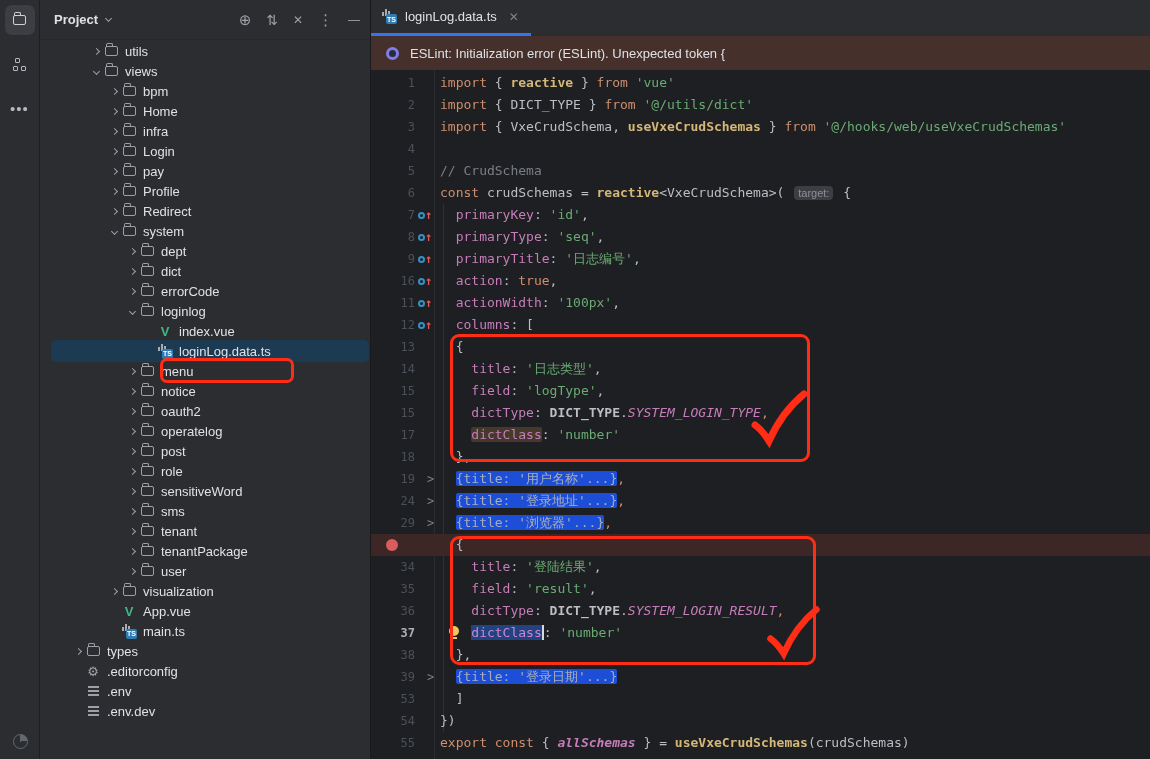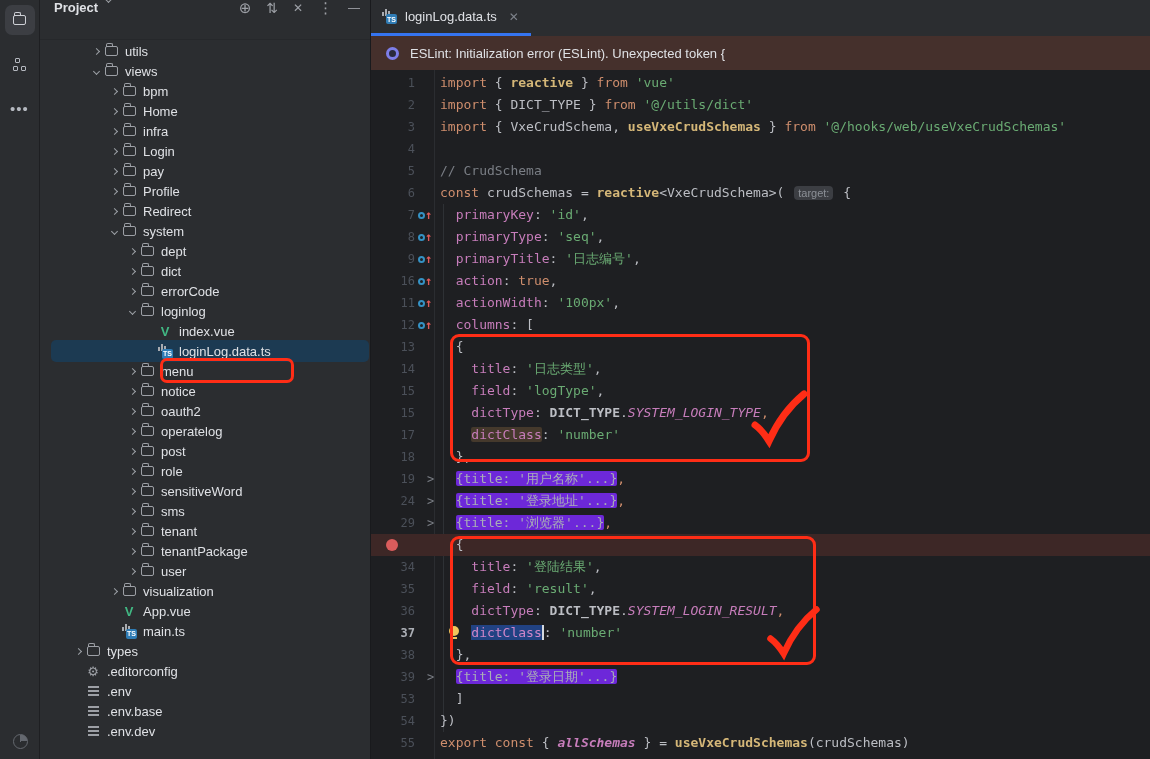--- a/index.html
+++ b/index.html
@@ -23,21 +23,21 @@
   .ico-structure i:nth-child(2){ left:0px; top:8px; }
   .ico-structure i:nth-child(3){ left:8px; top:8px; }
   .rail-more{ color:#B4B8BF; font-size:15px; letter-spacing:1px; margin-top:16px; }
   .rail-bottom{ position:absolute; left:0; bottom:10px; width:40px; display:flex; justify-content:center; }
   .ico-pie{ width:15px; height:15px; border-radius:50%; border:1.6px solid #6F737A;
             background:conic-gradient(#6F737A 0 90deg, transparent 90deg 360deg); opacity:.85; }
 
   
   .panel{ position:absolute; left:40px; top:0; width:331px; height:759px; background:#2B2D30;
           border-right:1px solid #191A1D; }
-  .panel-header{ height:40px; display:flex; align-items:flex-start; padding:0 10px 0 14px;
+  .panel-header{ height:40px; display:flex; align-items:center; padding:0 10px 0 14px;
                  border-bottom:1px solid #26282B; }
   .panel-title{ font-size:13px; font-weight:700; color:#DFE1E5; }
   .chev{ display:inline-block; width:5px; height:5px; border-right:1.6px solid #9DA0A6;
          border-bottom:1.6px solid #9DA0A6; }
   .chev.right{ transform:rotate(-45deg); }
   .chev.down{ transform:rotate(45deg); }
   .panel-title-chev{ margin-left:8px; margin-top:-3px; }
   .ph-icons{ margin-left:auto; display:flex; align-items:center; gap:15px; color:#9DA0A6; font-size:14px; }
   .ph-icons span{ cursor:pointer; line-height:1; }
 
@@ -86,21 +86,21 @@
   .bulb:after{ content:''; position:absolute; left:2px; top:11px; width:6px; height:2px; background:#F2C55C; }
 
   
   .s-kw{ color:#CF8E6D; } .s-st{ color:#6AAB73; } .s-cm{ color:#7A7E85; }
   .s-pr{ color:#C77DBB; } .s-fn{ color:#D5B778; font-weight:600;text-align:center; }
   .s-id{ color:#BCBEC4; } .s-idb{ color:#BCBEC4; font-weight:700; }
   .s-en{ color:#C77DBB; font-style:italic; } .s-enb{ color:#C77DBB; font-style:italic; font-weight:700; }
   .s-pu{ color:#BCBEC4; } .s-cw{ color:#CF8E6D; }
   .s-hint{ background:#3C3E43; color:#8C9097; font-size:11px; border-radius:4px; padding:1px 4px; margin:0 2px;
            font-family:"Liberation Sans",sans-serif; }
-  .s-fold{ background:#6d28d9; color:#A9AEB6; border-radius:2px; }
+  .s-fold{ background:#1d4ed8; color:#A9AEB6; border-radius:2px; }
   .s-prh{ color:#C77DBB; background:#45392C; border-radius:2px; }
   .s-prs{ color:#CF86C8; background:#214283; }
   .s-caret{ display:inline-block; width:0; height:15px; border-left:2px solid #D6D9DE; vertical-align:-3px; }
 
   
   .ann{ position:absolute; border:3px solid #FF2D16; border-radius:9px; pointer-events:none; }
   .ann-tree{ left:160px; top:358px; width:134px; height:25px; border-radius:7px; }
   .ann-box1{ left:450px; top:334px; width:360px; height:128px; }
   .ann-box2{ left:450px; top:536px; width:366px; height:129px; }
   .ann-check{ position:absolute; pointer-events:none; }
@@ -467,28 +467,20 @@
           </span>
           <span class="t-label">.editorconfig</span>
         </div>
         <div class="trow">
           <span style="width: 31px; flex: 0 0 auto;"></span>
           <span class="t-chev"></span>
           <span class="t-ico">
             <span class="ico-lines"></span>
           </span>
           <span class="t-label">.env</span>
-        </div>
-        <div class="trow">
-          <span style="width: 31px; flex: 0 0 auto;"></span>
-          <span class="t-chev"></span>
-          <span class="t-ico">
-            <span class="ico-lines"></span>
-          </span>
-          <span class="t-label">.env.base</span>
         </div>
         <div class="trow">
           <span style="width: 31px; flex: 0 0 auto;"></span>
           <span class="t-chev"></span>
           <span class="t-ico">
             <span class="ico-lines"></span>
           </span>
           <span class="t-label">.env.dev</span>
         </div>
       </div>

